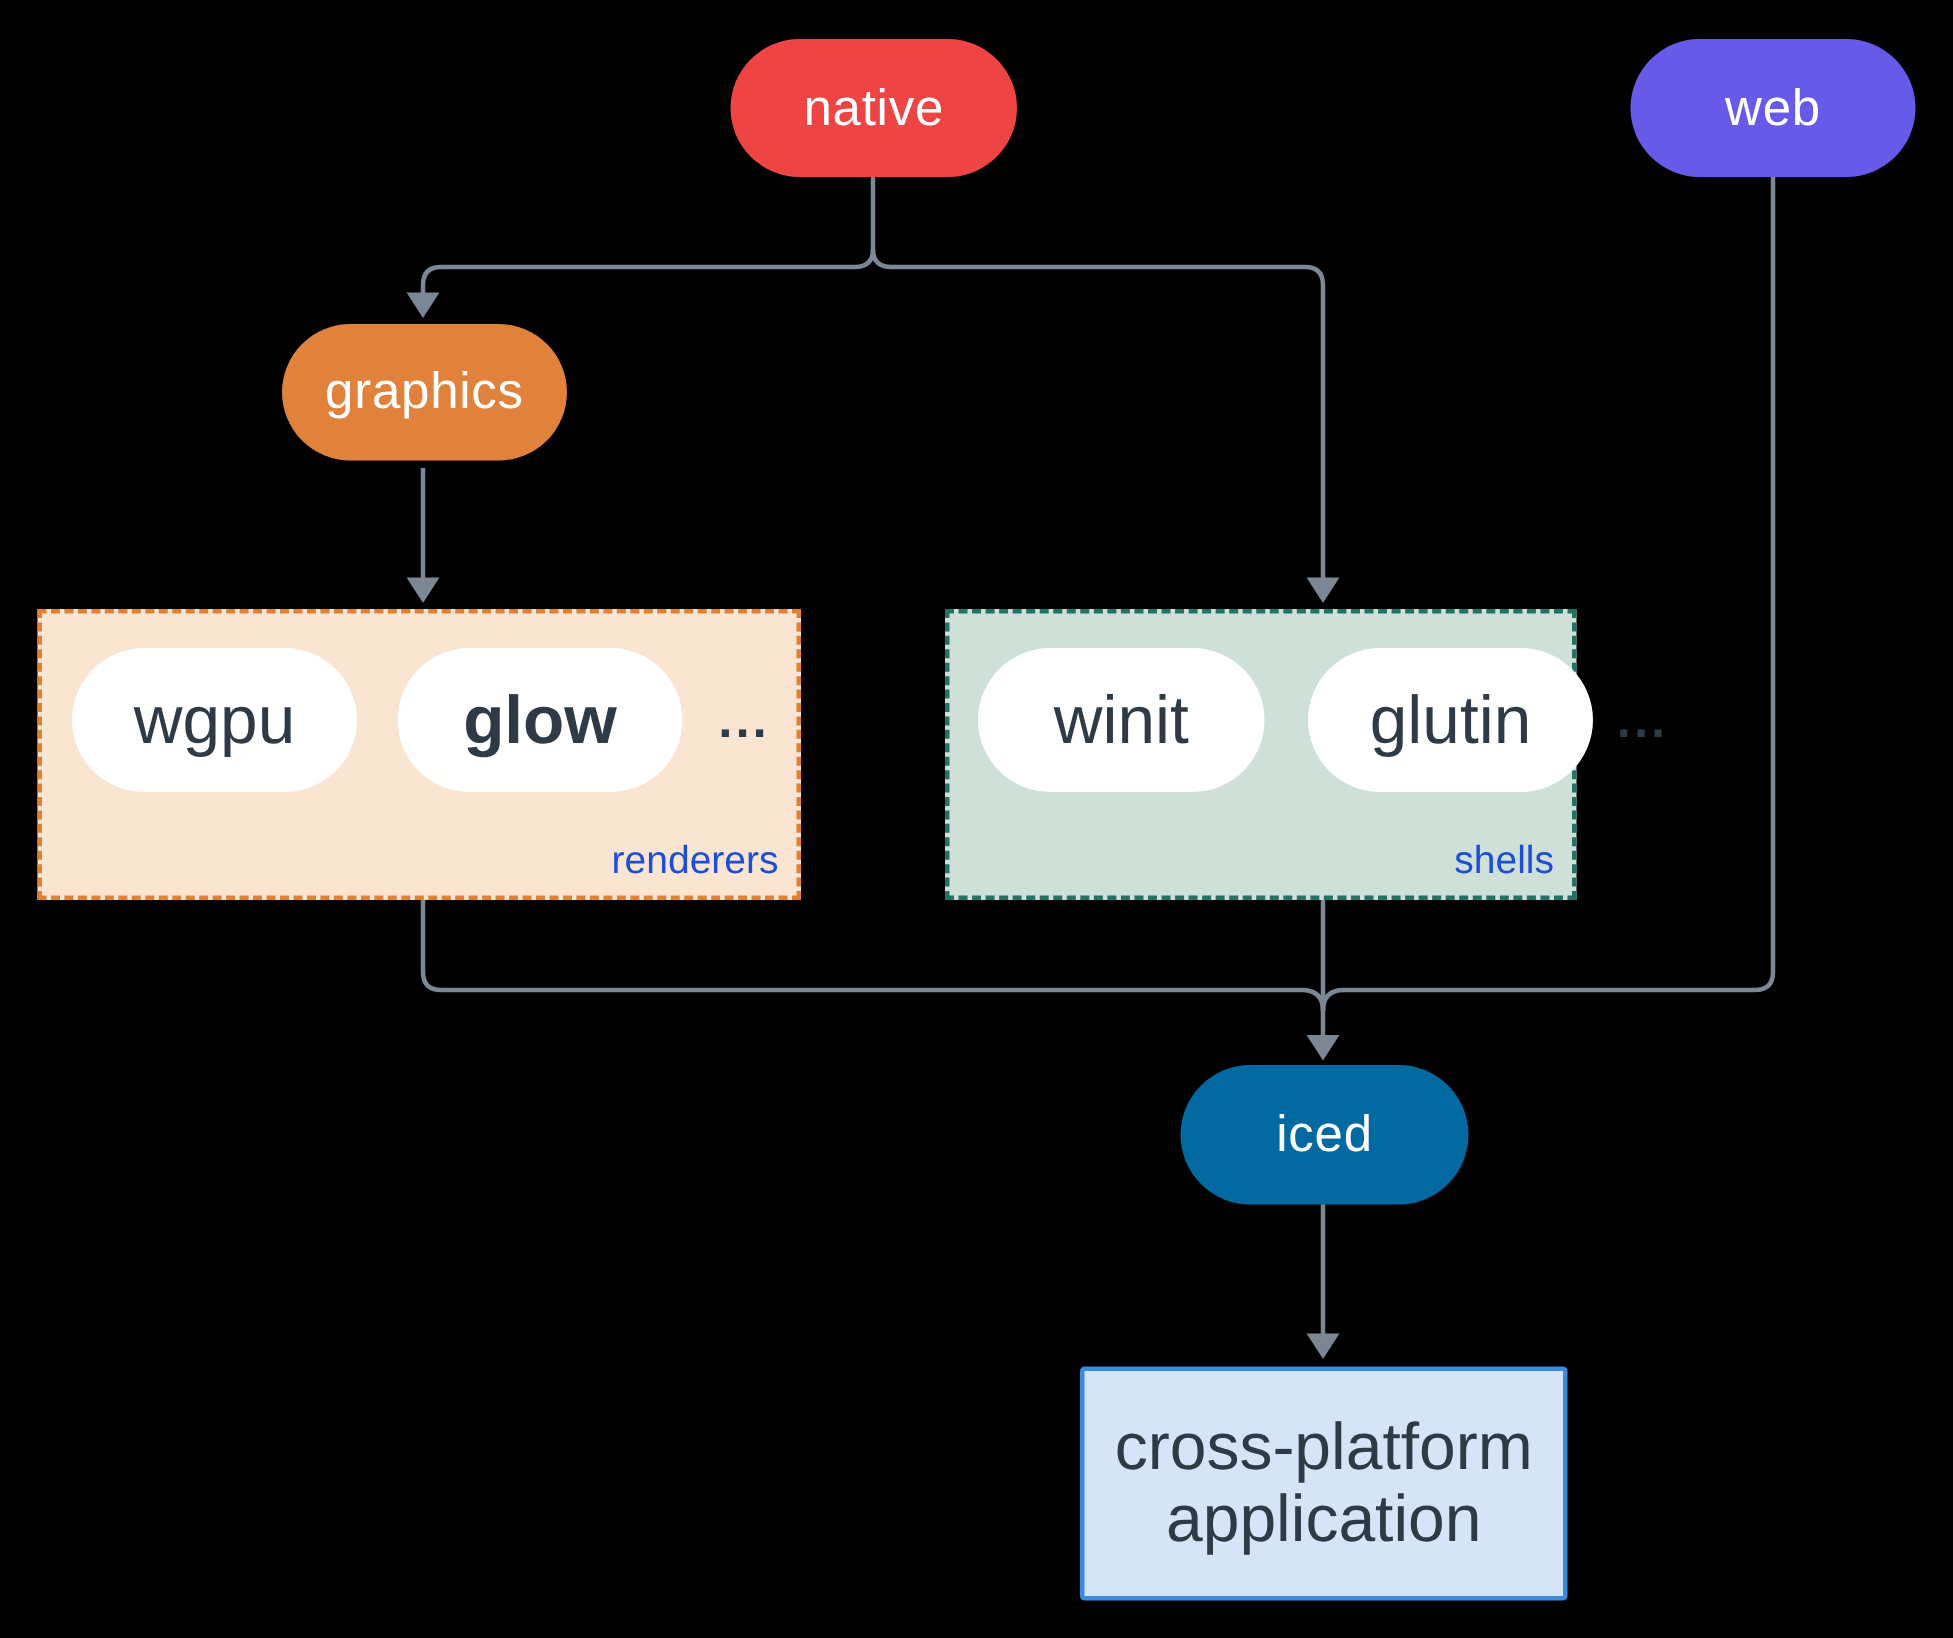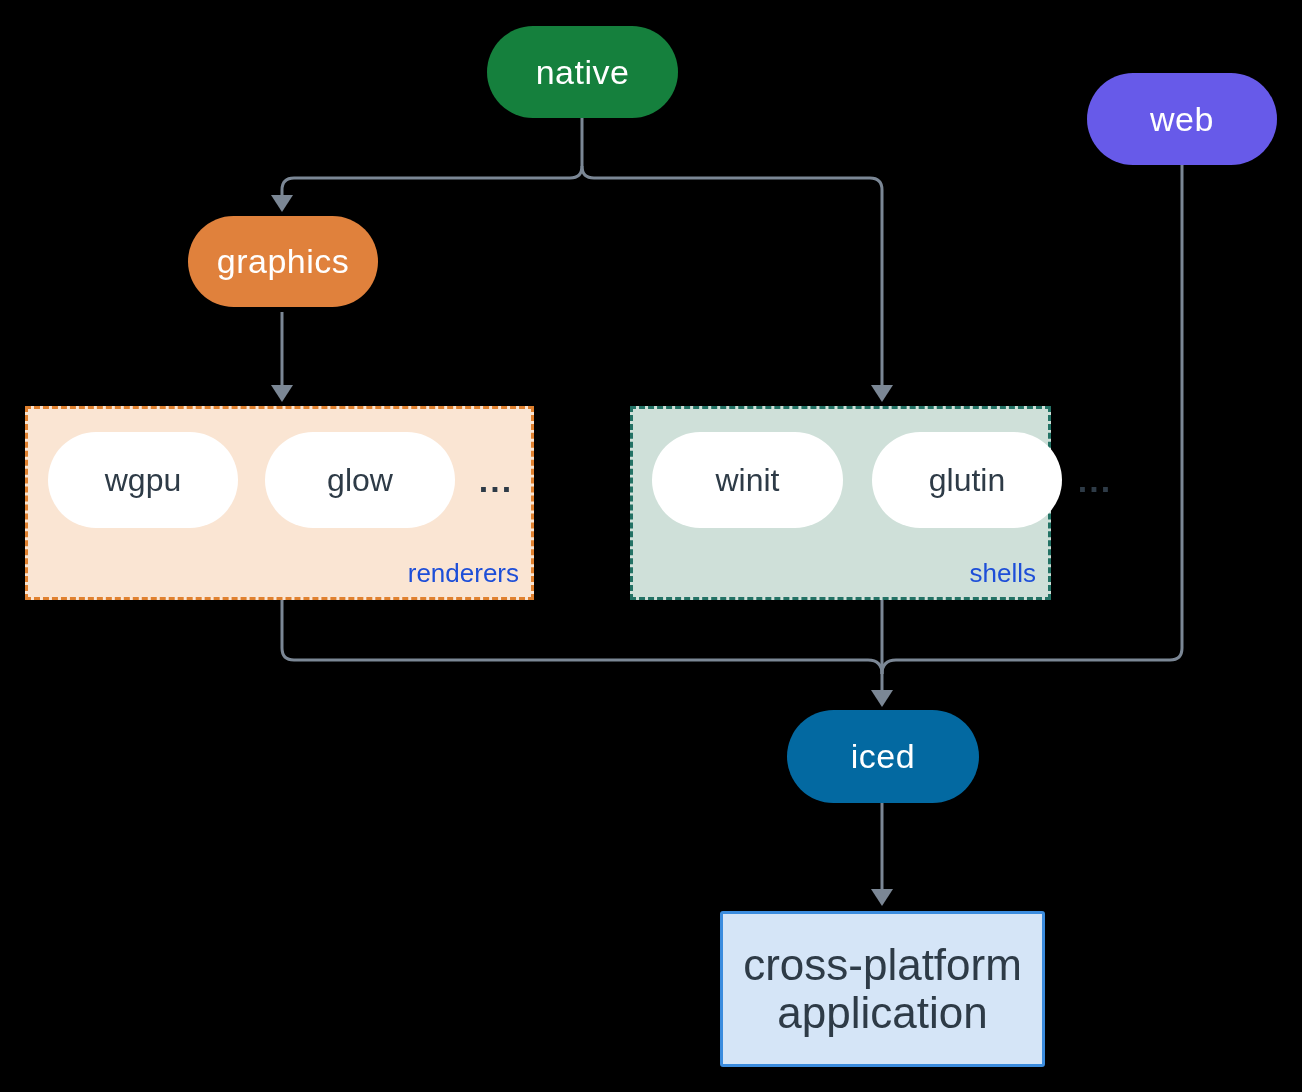--- a/index.html
+++ b/index.html
@@ -24,22 +24,22 @@
   .pill {
     position: absolute;
     display: flex;
     align-items: center;
     justify-content: center;
     border-radius: 48px;
     font-size: 34px;
     color: #fff;
     letter-spacing: 0.5px;
   }
-  .pill.native   { left: 487px;  top: 26px;  width: 191px; height: 92px; background: #15803d; }
-  .pill.web      { left: 1087px; top: 26px;  width: 190px; height: 92px; background: #675AE9; margin-top: 47px; }
+  .pill.native   { left: 487px;  top: 26px;  width: 191px; height: 92px; background: #ef4444; }
+  .pill.web      { left: 1087px; top: 26px;  width: 190px; height: 92px; background: #675AE9; }
   .pill.graphics { left: 188px;  top: 216px; width: 190px; height: 91px; background: #E0813C; }
   .pill.iced     { left: 787px;  top: 710px; width: 192px; height: 93px; background: #0369a1; }
 
   .group {
     position: absolute;
     top: 406px;
     height: 194px;
   }
   .group.renderers {
     left: 25px; width: 509px;
@@ -53,25 +53,25 @@
   }
   .group .inner-pill {
     position: absolute;
     top: 23px;
     width: 190px; height: 96px;
     background: #fff;
     border-radius: 48px;
     display: flex;
     align-items: center;
     justify-content: center;
-    font-size: 32px;
+    font-size: 45px;
     color: #2E3B47;
   }
   .group.renderers .p1 { left: 20px; }
-  .group.renderers .p2 { left: 237px; }
+  .group.renderers .p2 { left: 237px; font-weight: bold; }
   .group.shells    .p1 { left: 19px;  width: 191px; }
   .group.shells    .p2 { left: 239px; }
   .group .ellipsis {
     position: absolute;
     top: 23px; height: 96px;
     width: 60px;
     display: flex;
     align-items: center;
     justify-content: center;
     font-size: 34px;

